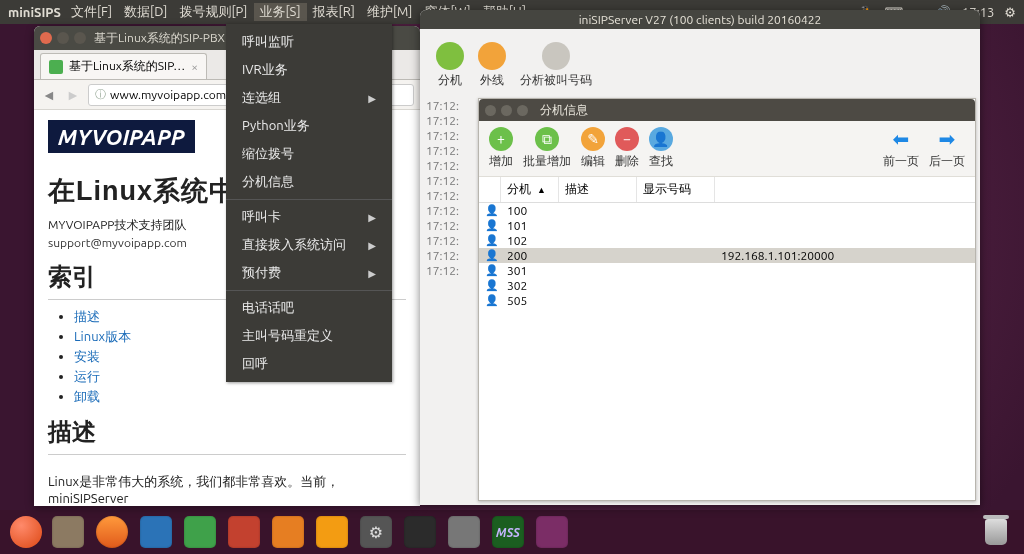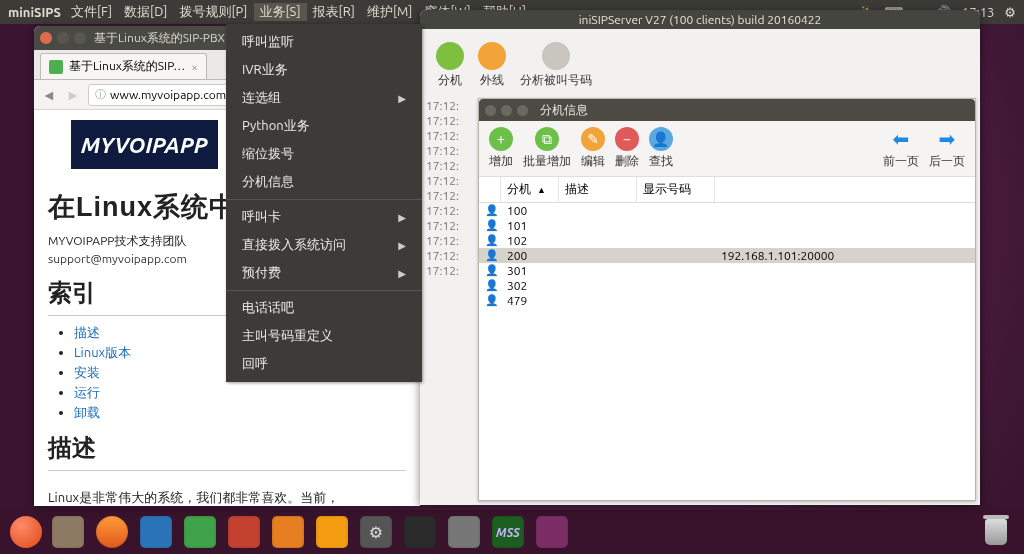--- a/index.html
+++ b/index.html
@@ -10,41 +10,41 @@
 .topbar .appname { font-weight: bold; margin-right: 4px;}
 .topbar .menus { display: flex; }
 .topbar .menus div { padding: 0 6px; cursor: default;}
 .topbar .indicators { margin-left: auto; display: flex; align-items: center; gap: 10px; font-size: 13px;}
 .topbar .indicators span { display:inline-flex; align-items:center;}
 
 
 .desktop { position:absolute; top:24px; left:0; right:0; bottom:44px; background: radial-gradient(circle at 60% 40%, #6b2e57 0%, #3a1530 70%); }
 
 
-.dropdown { position:absolute; top:24px; left:226px; width:196px; background:#3c3b37; color:#eaeaea; font-size:13px; box-shadow: 1px 1px 3px rgba(0,0,0,0.4); z-index:100; padding:4px 0;}
+.dropdown { position:absolute; top:24px; left:226px; width:166px; background:#3c3b37; color:#eaeaea; font-size:13px; box-shadow: 1px 1px 3px rgba(0,0,0,0.4); z-index:100; padding:4px 0;}
 .dropdown .item { padding: 5px 16px; display:flex; justify-content:space-between; align-items:center;}
 .dropdown .sep { height:1px; background:#555; margin:3px 0;}
 .dropdown .arrow { font-size:10px; color:#ccc;}
 
 
 .browser { position:absolute; top:26px; left:34px; width:386px; height:480px; background:#fff; border-radius:6px 6px 0 0; box-shadow:0 2px 8px rgba(0,0,0,0.4); overflow:hidden;}
 .browser .chrome-title { height:24px; background:#4a4a44; color:#dcd9cf; display:flex; align-items:center; font-size:12px; padding:0 6px;}
 .browser .chrome-title .wbtns { display:flex; gap:5px; margin-right:8px;}
 .browser .chrome-title .wbtn { width:12px; height:12px; border-radius:50%; background:#5a564e;}
 .browser .chrome-title .wbtn.close { background:#e06a4e;}
 .browser .tabstrip { height:30px; background:#ebe9e7; border-bottom:1px solid #bcbab5; display:flex; align-items:flex-end; padding-left:6px;}
 .browser .tab { height:26px; background:#f8f6f4; border:1px solid #bdbbb6; border-bottom:none; border-radius:3px 3px 0 0; padding:0 8px; display:flex; align-items:center; font-size:12px; gap:6px;}
 .browser .tab .x { color:#999;}
 .browser .tab .favicon { width:14px; height:14px; background:#4caf50; border-radius:2px;}
 .browser .addrbar { height:30px; background:#f5f3f0; border-bottom:1px solid #d8d6d1; display:flex; align-items:center; padding:0 6px; gap:6px;}
 .browser .navbtn { width:18px; text-align:center; color:#888; font-size:14px;}
 .browser .url { flex:1; height:22px; border:1px solid #ccc; border-radius:3px; background:#fff; font-size:12px; display:flex; align-items:center; padding:0 6px; overflow:hidden; white-space:nowrap;}
 .browser .url .lock { color:#9a9; margin-right:4px; font-size:11px;}
 .browser .content { padding:10px 14px 14px 14px; font-size:13px; color:#222; overflow:hidden;}
-.browser .logo { display:inline-block; background:#0e1a3e; color:#fff; font-weight:bold; font-size:22px; padding:12px 10px; font-style:italic; margin-bottom:10px;margin-left:23px;}
+.browser .logo { display:inline-block; background:#0e1a3e; color:#fff; font-weight:bold; font-size:22px; padding:4px 10px; font-style:italic; margin-bottom:10px;}
 .browser h1 { font-family:"SimHei","Arial Black",sans-serif; font-size:27px; margin:10px 0 8px; font-weight:900; letter-spacing:1px;}
 .browser .team { font-size:12px; margin-bottom:2px;}
 .browser .email { font-size:12px; color:#333; margin-bottom:12px;}
 .browser h2 { font-size:24px; font-weight:900; border-bottom:1px solid #ccc; padding-bottom:6px; margin:10px 0 8px;}
 .browser ul { list-style:disc; padding-left:26px;}
 .browser ul li { margin:2px 0;}
 .browser ul li a { color:#1a6bb8; text-decoration:none; font-size:13px;}
 .browser .para { font-size:13px; margin-top:18px;}
 
 
@@ -314,21 +314,21 @@
         </div>
         <div class="row">
           <div class="c col-icon ico" style="color: rgb(187, 187, 187);">👤</div>
           <div class="c col-ext">302</div>
           <div class="c col-desc"></div>
           <div class="c col-disp"></div>
           <div class="c col-addr"></div>
         </div>
         <div class="row">
           <div class="c col-icon ico" style="color: rgb(209, 122, 88);">👤</div>
-          <div class="c col-ext">479</div>
+          <div class="c col-ext">505</div>
           <div class="c col-desc"></div>
           <div class="c col-disp"></div>
           <div class="c col-addr"></div>
         </div>
       </div>
   </div>
 </div>
 
 <div class="dock">
   <div class="launcher">

